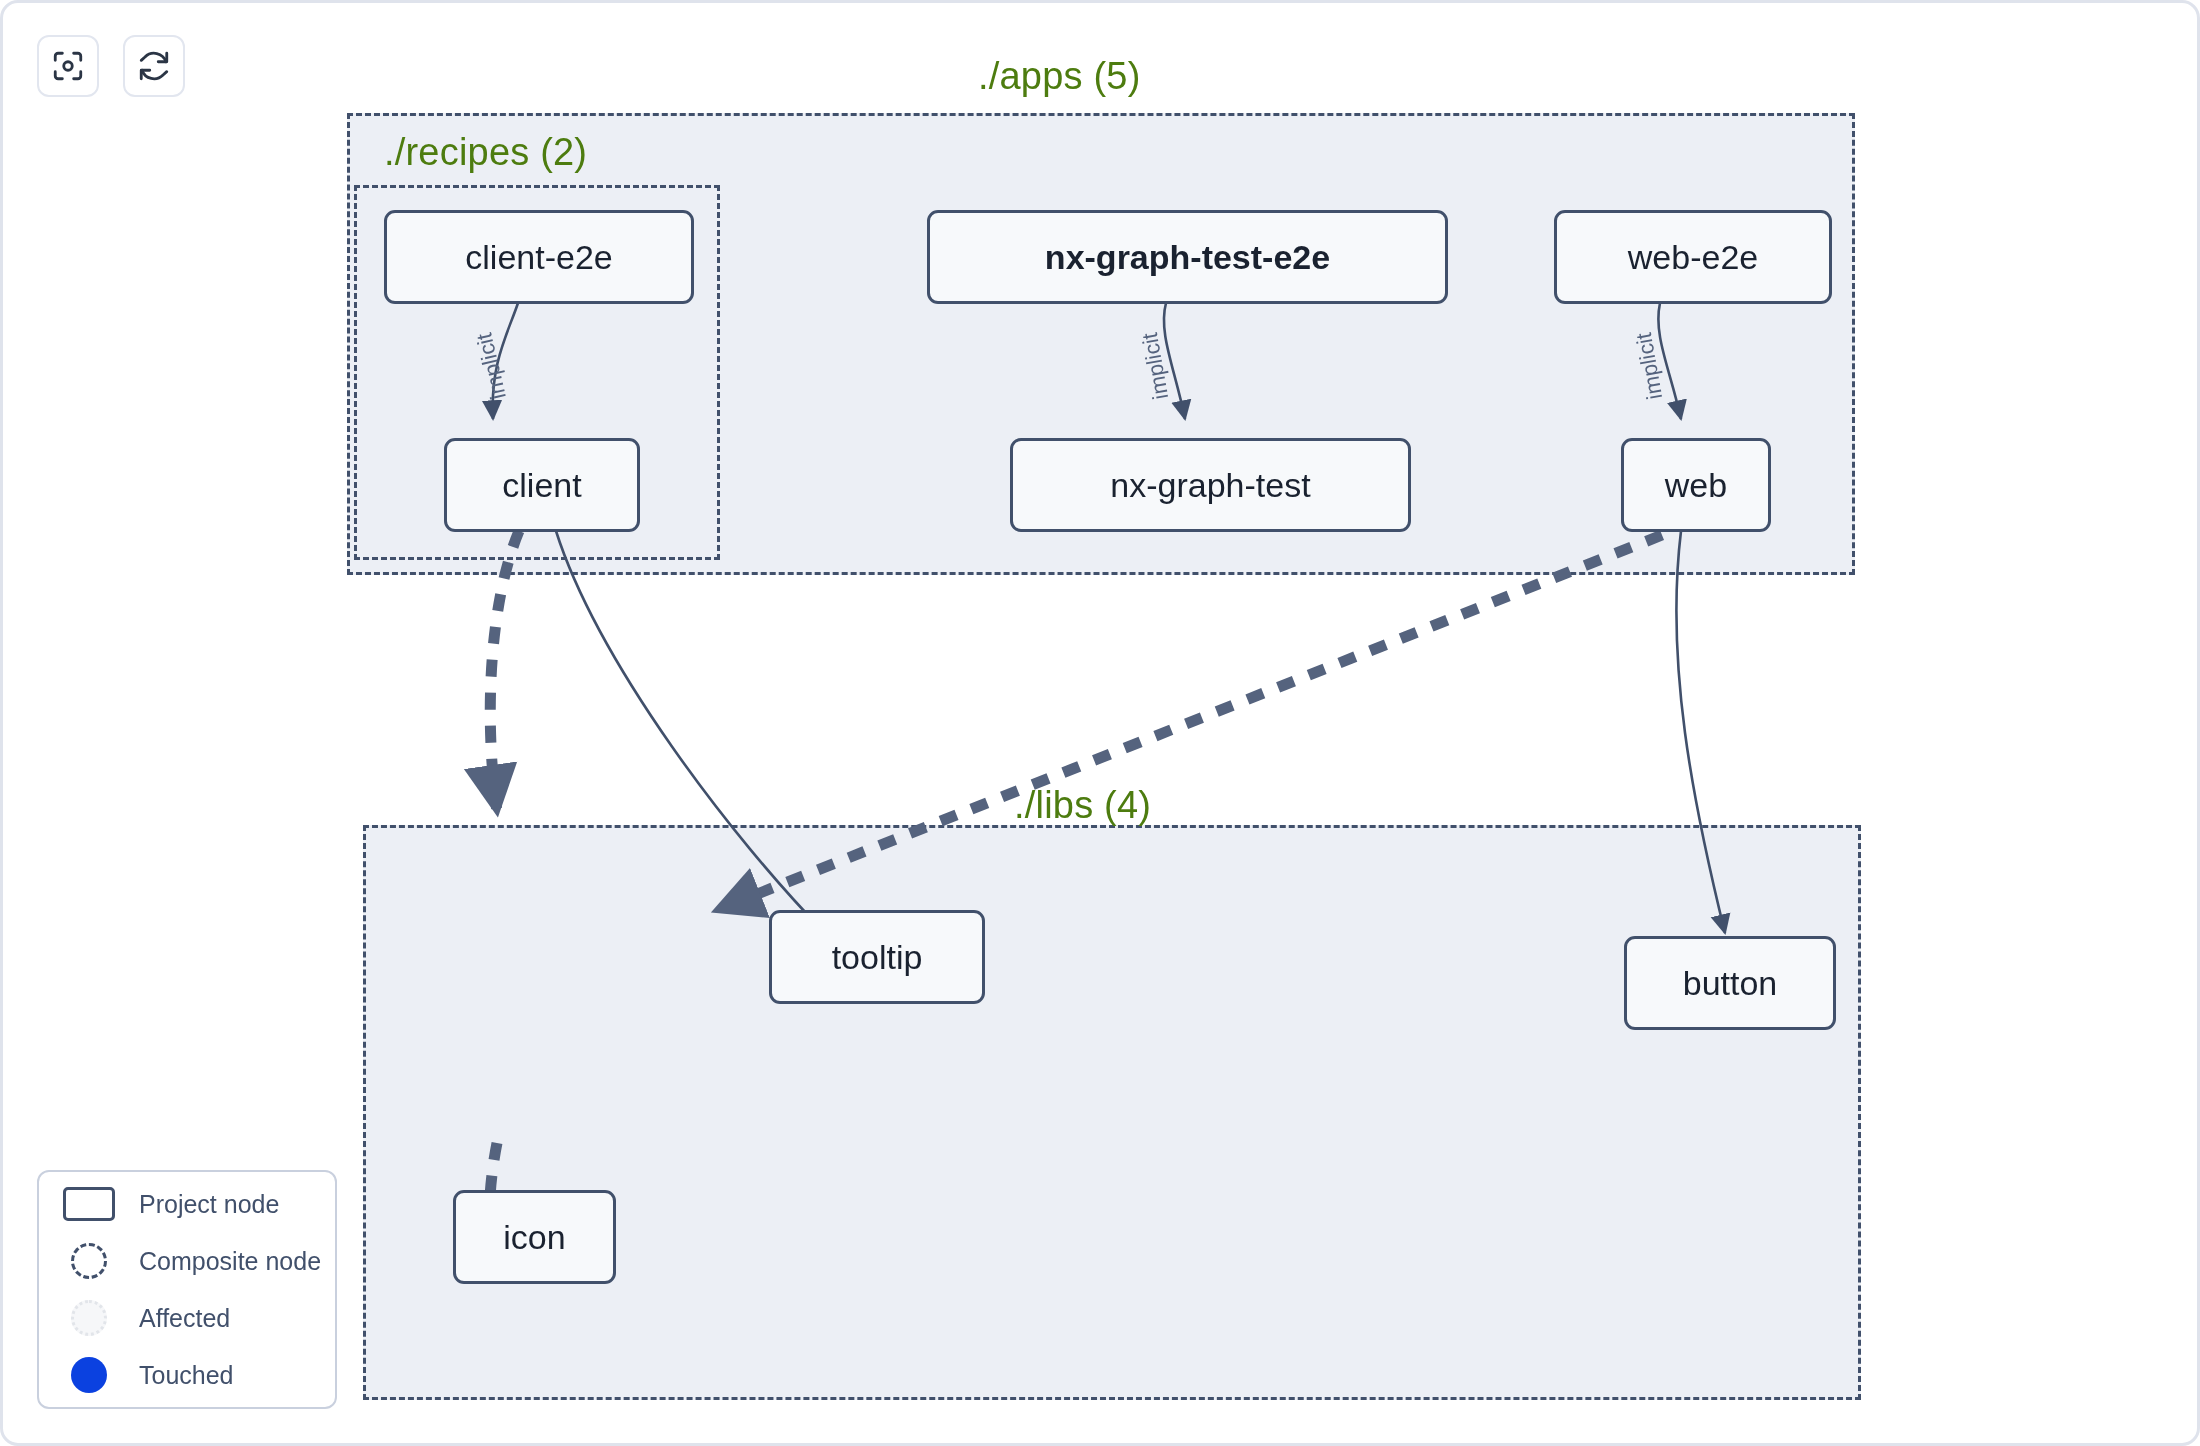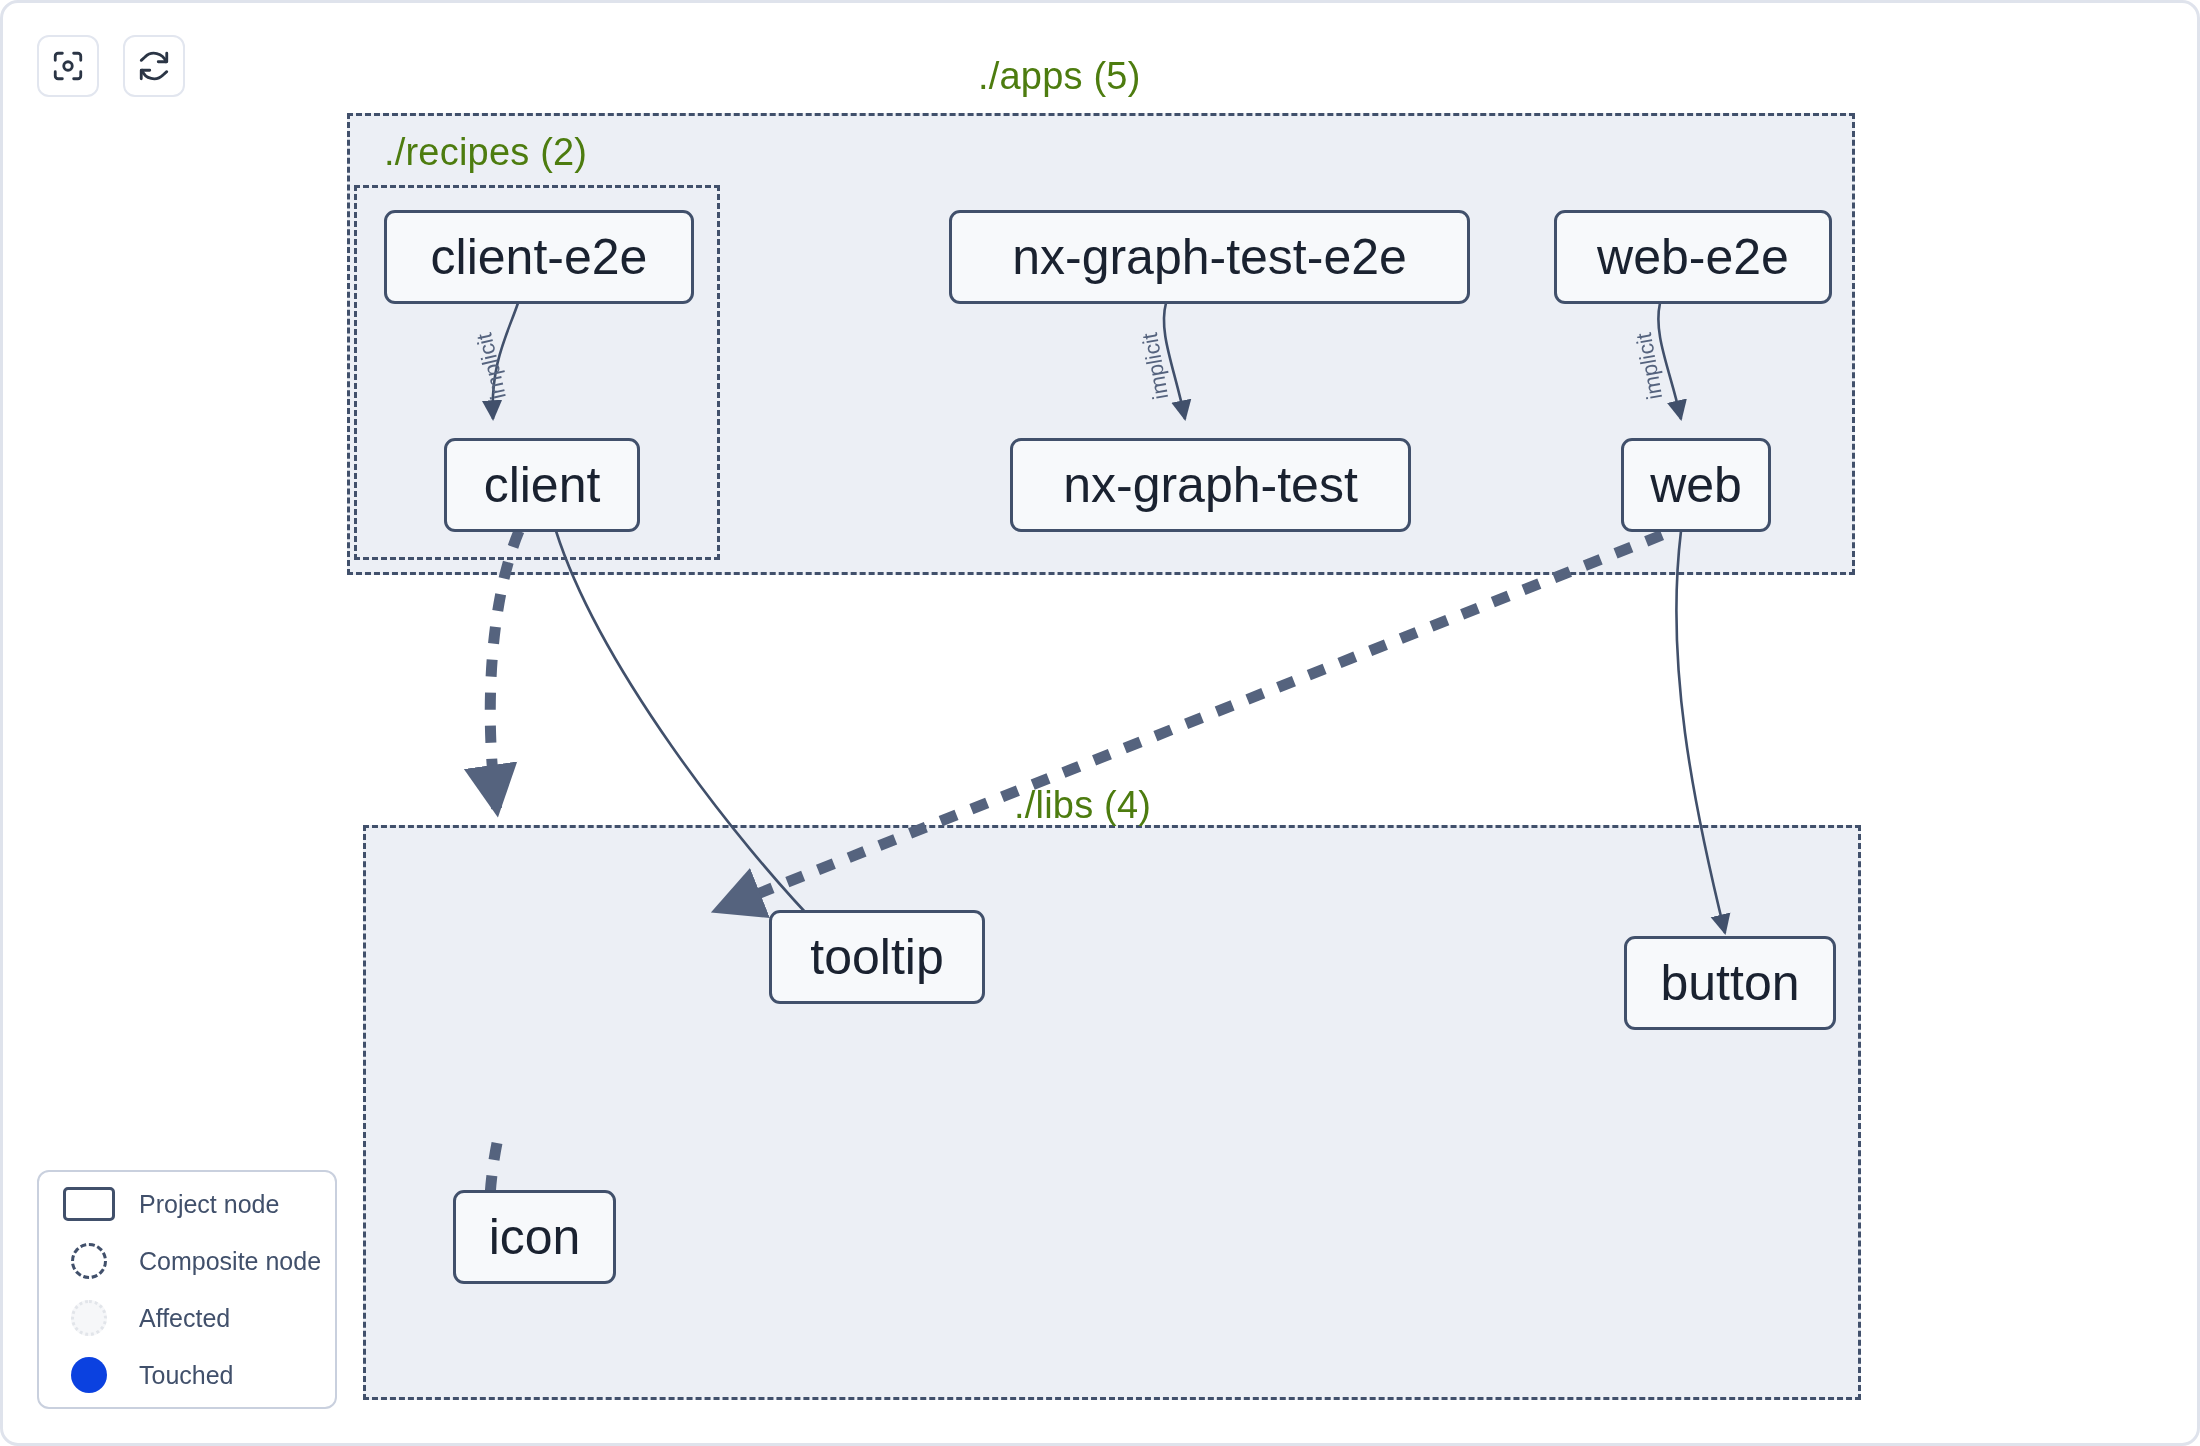--- a/index.html
+++ b/index.html
@@ -71,21 +71,21 @@
   
   .node {
     position: absolute;
     background: #f7f9fb;
     border: 3px solid #41506b;
     border-radius: 11px;
     display: flex;
     align-items: center;
     justify-content: center;
     color: #1a2230;
-    font-size: 50px;
+    font-size: 34px;
     z-index: 20;
     cursor: pointer;
     white-space: nowrap;
   }
   .node-composite {
     position: absolute;
     background: #f7f9fb;
     border: 4px dashed #41506b;
     border-radius: 50%;
     display: flex;
@@ -245,21 +245,21 @@
         <path d="M494,1140 C484,1190 486,1230 487,1255" fill="none" stroke="#55637e" stroke-width="11" stroke-dasharray="17 16" stroke-linecap="butt" marker-end="url(#ah-thick)"></path>
       </g>
     </svg>
 
     <div class="edge-label" style="left:455px; top:350px; transform: rotate(-103deg);">implicit</div>
     <div class="edge-label" style="left:1119px; top:350px; transform: rotate(-100deg);">implicit</div>
     <div class="edge-label" style="left:1613px; top:350px; transform: rotate(-100deg);">implicit</div>
 
     <div class="node" style="left:381px; top:207px; width:310px; height:94px;">client-e2e</div>
 
-    <div class="node" style="left:946px; top:207px; width:521px; height:94px;">nx-graph-test-e2e</div>
+    <div class="node" style="left:924px; top:207px; width:521px; height:94px;font-weight:bold;">nx-graph-test-e2e</div>
 
     <div class="node" style="left:1551px; top:207px; width:278px; height:94px;">web-e2e</div>
 
     <div class="node" style="left:441px; top:435px; width:196px; height:94px;">client</div>
 
     <div class="node" style="left:1007px; top:435px; width:401px; height:94px;">nx-graph-test</div>
 
     <div class="node" style="left:1618px; top:435px; width:150px; height:94px;">web</div>
 
 

